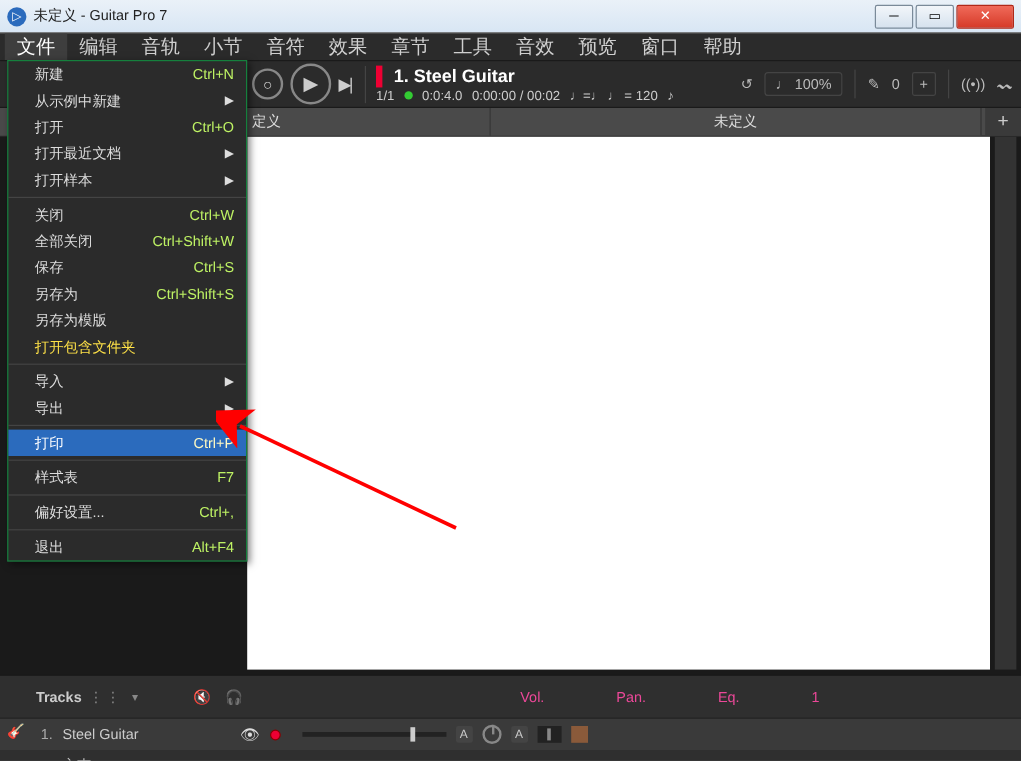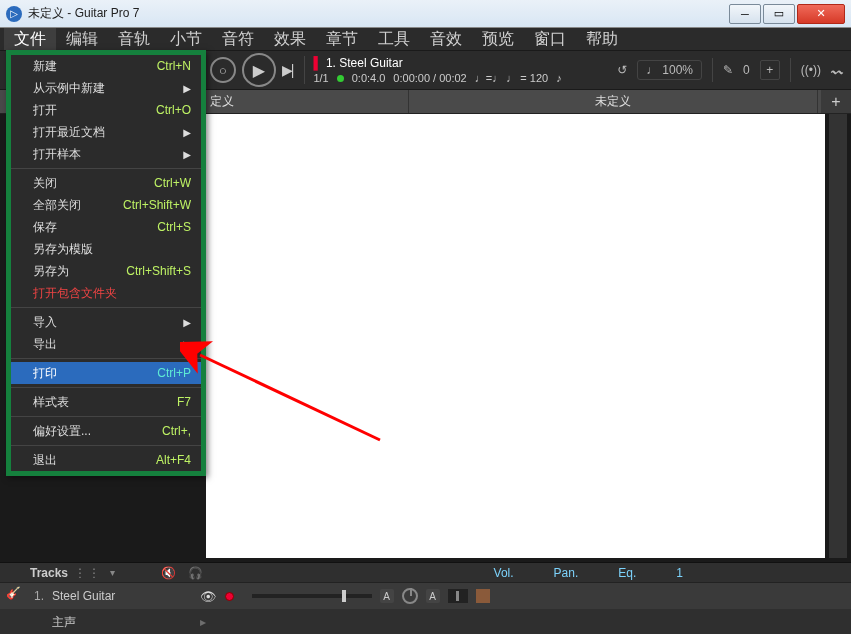--- a/index.html
+++ b/index.html
@@ -19,58 +19,58 @@
   .menubar .mitem.active { background: #3e3e3e; color: #fff; }
 
   
   .toolbar { height: 40px; background: #2b2b2b; display: flex; align-items: center; position: relative; border-top: 1px solid #1a1a1a; border-bottom: 1px solid #1a1a1a; }
   .transport { display: flex; align-items: center; gap: 6px; margin-left: 210px; }
   .round-btn { width: 26px; height: 26px; border: 2px solid #888; border-radius: 50%; display: flex; align-items: center; justify-content: center; color: #ccc; font-size: 13px; }
   .round-btn.big { width: 34px; height: 34px; font-size: 16px; }
   .skip { color: #ccc; font-size: 14px; letter-spacing: -2px; }
 
   .song-info { display: flex; flex-direction: column; color: #ccc; font-size: 11px; margin-left: 12px; border-left: 1px solid #444; padding-left: 8px; }
-  .song-title { color: #fff; font-weight: normal; font-size: 12px; }
+  .song-title { color: #fff; font-weight: bold; font-size: 15px; }
   .song-title .rec { color: #e03; margin-right: 4px; }
   .song-row2 { display: flex; gap: 8px; align-items: center; margin-top: 2px; justify-content: center; }
   .dot-green { width: 7px; height: 7px; background: #3c3; border-radius: 50%; display: inline-block; }
 
   .toolbar-right { position: absolute; right: 8px; top: 0; height: 100%; display: flex; align-items: center; gap: 10px; color: #bbb; font-size: 12px; }
   .tb-box { padding: 2px 8px; border: 1px solid #444; border-radius: 3px; display: flex; align-items: center; gap: 4px; }
   .sep-v { width: 1px; height: 24px; background: #444; }
   .sq-btn { width: 20px; height: 20px; display: flex; align-items: center; justify-content: center; border: 1px solid #444; border-radius: 2px; font-size: 12px; }
 
   
   .tabs-row { height: 24px; background: #4a4a4a; display: flex; align-items: stretch; color: #ddd; font-size: 12px; border-bottom: 1px solid #222; }
   .tab { width: 409px; display: flex; align-items: center; justify-content: center; background: #4a4a4a; border-right: 1px solid #333; }
   .tab.first { justify-content: flex-start; padding-left: 210px; }
   .add-tab { width: 30px; display: flex; align-items: center; justify-content: center; background: #3a3a3a; color: #ccc; font-size: 16px; margin-left: auto; }
 
   
   .editor { position: absolute; left: 206px; top: 114px; right: 26px; height: 444px; background: #fff; }
   .editor-scroll { position: absolute; right: 4px; top: 114px; width: 18px; height: 444px; background: #333; }
 
   
-  .dropdown { position: absolute; left: 6px; top: 50px; width: 200px; background: #2b2b2b; border: 5px solid #15803d; box-shadow: 2px 2px 6px rgba(0,0,0,.5); color: #ddd; font-size: 12px; z-index: 100; }
+  .dropdown { position: absolute; left: 6px; top: 50px; width: 200px; background: #2b2b2b; border: 1px solid #15803d; box-shadow: 2px 2px 6px rgba(0,0,0,.5); color: #ddd; font-size: 12px; z-index: 100; }
   .dd-item { display: flex; align-items: center; height: 22px; padding: 0 10px 0 22px; position: relative; }
   .dd-item.highlight { background: #2b6bbd; color: #fff; }
   .dd-item .shortcut { margin-left: auto; color: #bef264; }
-  .dd-item.highlight .shortcut { color: #5eead4; }
+  .dd-item.highlight .shortcut { color: #fef9c3; }
   .dd-item .arrowr { margin-left: auto; font-size: 10px; }
-  .dd-item.disabled { color: #ef4444; }
+  .dd-item.disabled { color: #fde047; }
   .dd-sep { height: 1px; background: #444; margin: 3px 0; }
 
   
   .tracks-panel { position: absolute; left: 0; right: 0; bottom: 0; height: 72px; background: #2f2f2f; color: #ccc; font-size: 12px; border-top: 1px solid #111; }
-  .tracks-head { height: 20px; display: flex; align-items: center; padding: 0 8px 0 30px; border-bottom: 1px solid #222; }
+  .tracks-head { height: 36px; display: flex; align-items: center; padding: 0 8px 0 30px; border-bottom: 1px solid #222; }
   .tracks-head .lbl { font-weight: bold; }
   .grip { margin-left: 6px; letter-spacing: 2px; color: #888; }
   .collapse { margin-left: 8px; color: #888; font-size: 10px; }
   .mute-solo { display: flex; gap: 12px; margin-left: 46px; color: #888; }
-  .panel-lbls { display: flex; gap: 40px; margin-left: auto; margin-right: 160px; color: #7dd3fc; }
+  .panel-lbls { display: flex; gap: 60px; margin-left: auto; margin-right: 160px; color: #ec4899; }
   .track-row { height: 26px; display: flex; align-items: center; padding: 0 8px; gap: 8px; }
   .track-row.sel { background: #3a3a3a; }
   .tnum { width: 14px; text-align: right; color: #aaa; }
   .tname { width: 140px; }
   .eye { font-size: 13px; color: #ddd; }
   .dot-red { width: 9px; height: 9px; background: #e03; border-radius: 50%; border: 1px solid #800; }
   .slider { width: 120px; height: 4px; background: #222; position: relative; margin-left: 10px; }
   .slider .thumb { position: absolute; top: -4px; width: 4px; height: 12px; background: #ccc; }
   .knob { width: 16px; height: 16px; border: 2px solid #888; border-radius: 50%; position: relative; }
   .knob::after { content: ""; position: absolute; left: 6px; top: -2px; width: 2px; height: 8px; background: #888; }
@@ -187,25 +187,25 @@
     </div>
     <div class="dd-item">
       <span>全部关闭</span>
       <span class="shortcut">Ctrl+Shift+W</span>
     </div>
     <div class="dd-item">
       <span>保存</span>
       <span class="shortcut">Ctrl+S</span>
     </div>
     <div class="dd-item">
-      <span>另存为模版</span>
-    </div>
-    <div class="dd-item">
       <span>另存为</span>
       <span class="shortcut">Ctrl+Shift+S</span>
+    </div>
+    <div class="dd-item">
+      <span>另存为模版</span>
     </div>
     <div class="dd-item disabled">
       <span>打开包含文件夹</span>
     </div>
     <div class="dd-sep"></div>
     <div class="dd-item">
       <span>导入</span>
       <span class="arrowr">▶</span>
     </div>
     <div class="dd-item">

